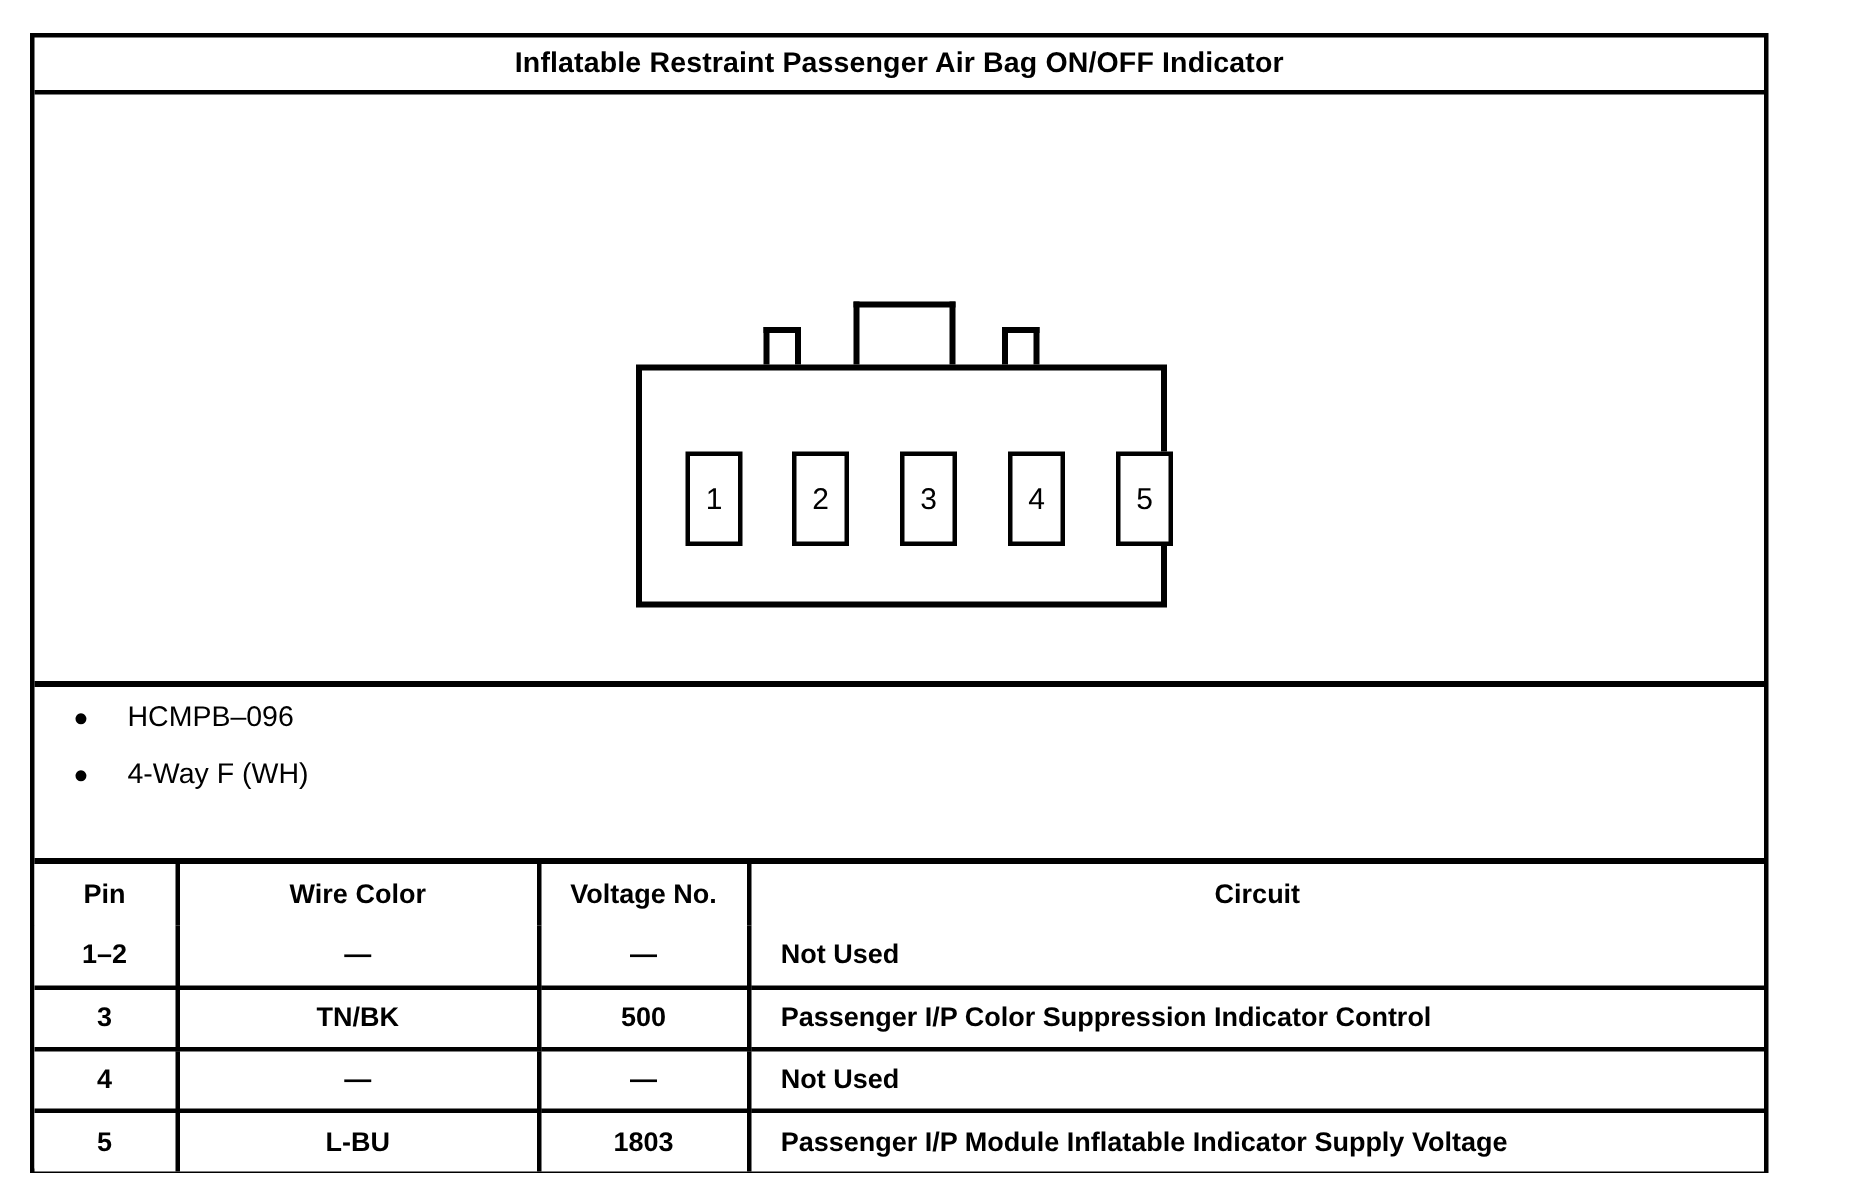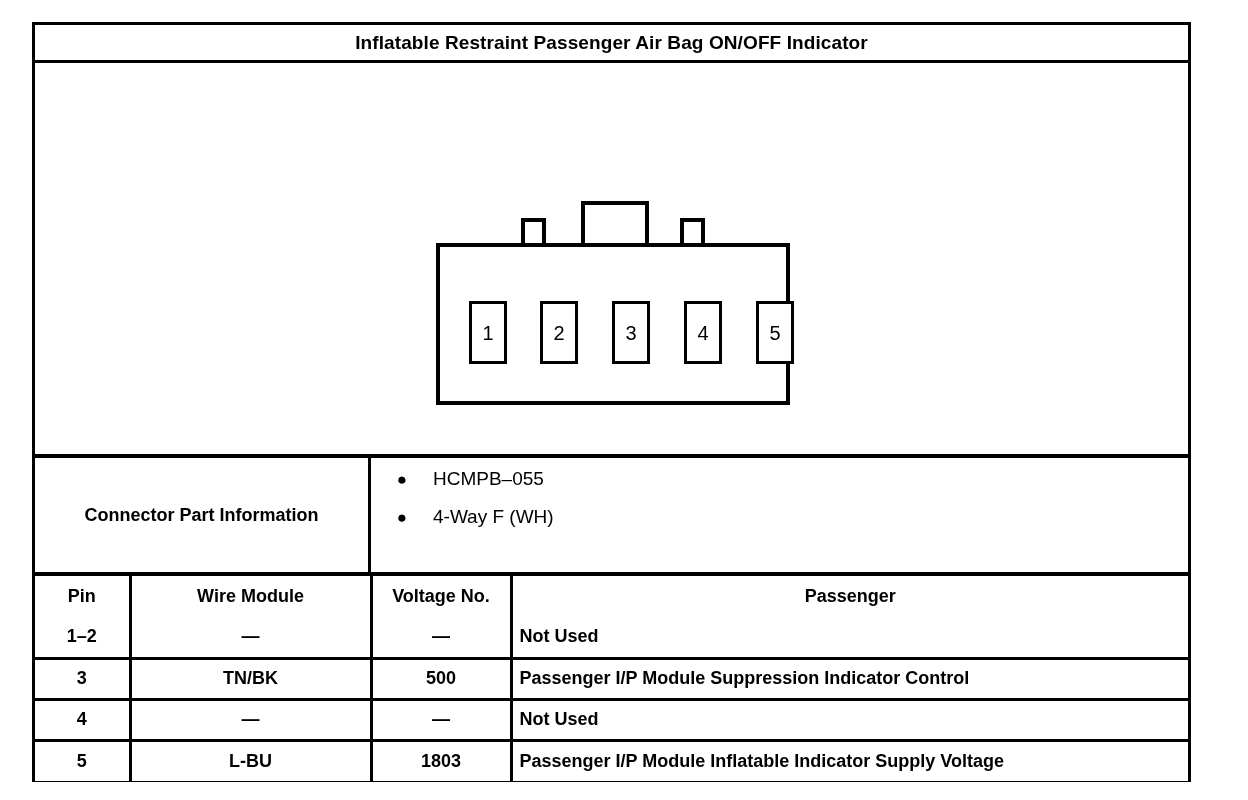--- a/index.html
+++ b/index.html
@@ -12,21 +12,21 @@
     width: 1248px;
     height: 800px;
     font-family: "Liberation Sans", sans-serif;
     color: #000000;
     overflow: hidden;
   }
 
   
   .sheet {
     position: absolute;
-    left: 32px;
+    left: 20px;
     top: 22px;
     width: 1159px;
     height: 760px;
     border: 3px solid #000;
     background: #fff;
   }
 
   
   .title-row {
     height: 38px;
@@ -169,21 +169,21 @@
   .pin-table thead th {
     font-weight: bold;
     border-bottom: 3px solid #000;
   }
   .col-pin      { width: 95px;  }
   .col-wire     { width: 241px; }
   .col-circuit  { width: 140px; }
   .col-function { width: auto;  }
   td.fn-cell {
     text-align: left;
-    padding-left: 7px;
+    padding-left: 20px;
     white-space: nowrap;
   }
 </style>
 </head>
 <body>
 
 <div class="sheet">
 
   <div class="title-row">
     <div class="title-text">Inflatable Restraint Passenger Air Bag ON/OFF Indicator</div>
@@ -197,60 +197,59 @@
       <div class="conn-body"></div>
       <div class="cavity" style="left:33px;">1</div>
       <div class="cavity" style="left:104px;">2</div>
       <div class="cavity" style="left:176px;">3</div>
       <div class="cavity" style="left:248px;">4</div>
       <div class="cavity" style="left:320px;">5</div>
     </div>
   </div>
 
   <div class="cpi-row">
-    <div class="cpi-label">Connector Part Information</div>
     <div class="cpi-values">
       <div class="cpi-item">
         <span class="cpi-bullet">●</span>
-        <span class="cpi-text">HCMPB–055</span>
+        <span class="cpi-text">HCMPB–096</span>
       </div>
       <div class="cpi-item">
         <span class="cpi-bullet">●</span>
         <span class="cpi-text">4-Way F (WH)</span>
       </div>
     </div>
   </div>
 
   <table class="pin-table">
     <colgroup>
       <col class="col-pin">
       <col class="col-wire">
       <col class="col-circuit">
       <col class="col-function">
     </colgroup>
     <thead>
       <tr>
         <th>Pin</th>
-        <th>Wire Module</th>
+        <th>Wire Color</th>
         <th>Voltage No.</th>
-        <th>Passenger</th>
+        <th>Circuit</th>
       </tr>
     </thead>
     <tbody>
       <tr>
         <td>1–2</td>
         <td>—</td>
         <td>—</td>
         <td class="fn-cell">Not Used</td>
       </tr>
       <tr>
         <td>3</td>
         <td>TN/BK</td>
         <td>500</td>
-        <td class="fn-cell">Passenger I/P Module Suppression Indicator Control</td>
+        <td class="fn-cell">Passenger I/P Color Suppression Indicator Control</td>
       </tr>
       <tr>
         <td>4</td>
         <td>—</td>
         <td>—</td>
         <td class="fn-cell">Not Used</td>
       </tr>
       <tr>
         <td>5</td>
         <td>L-BU</td>

